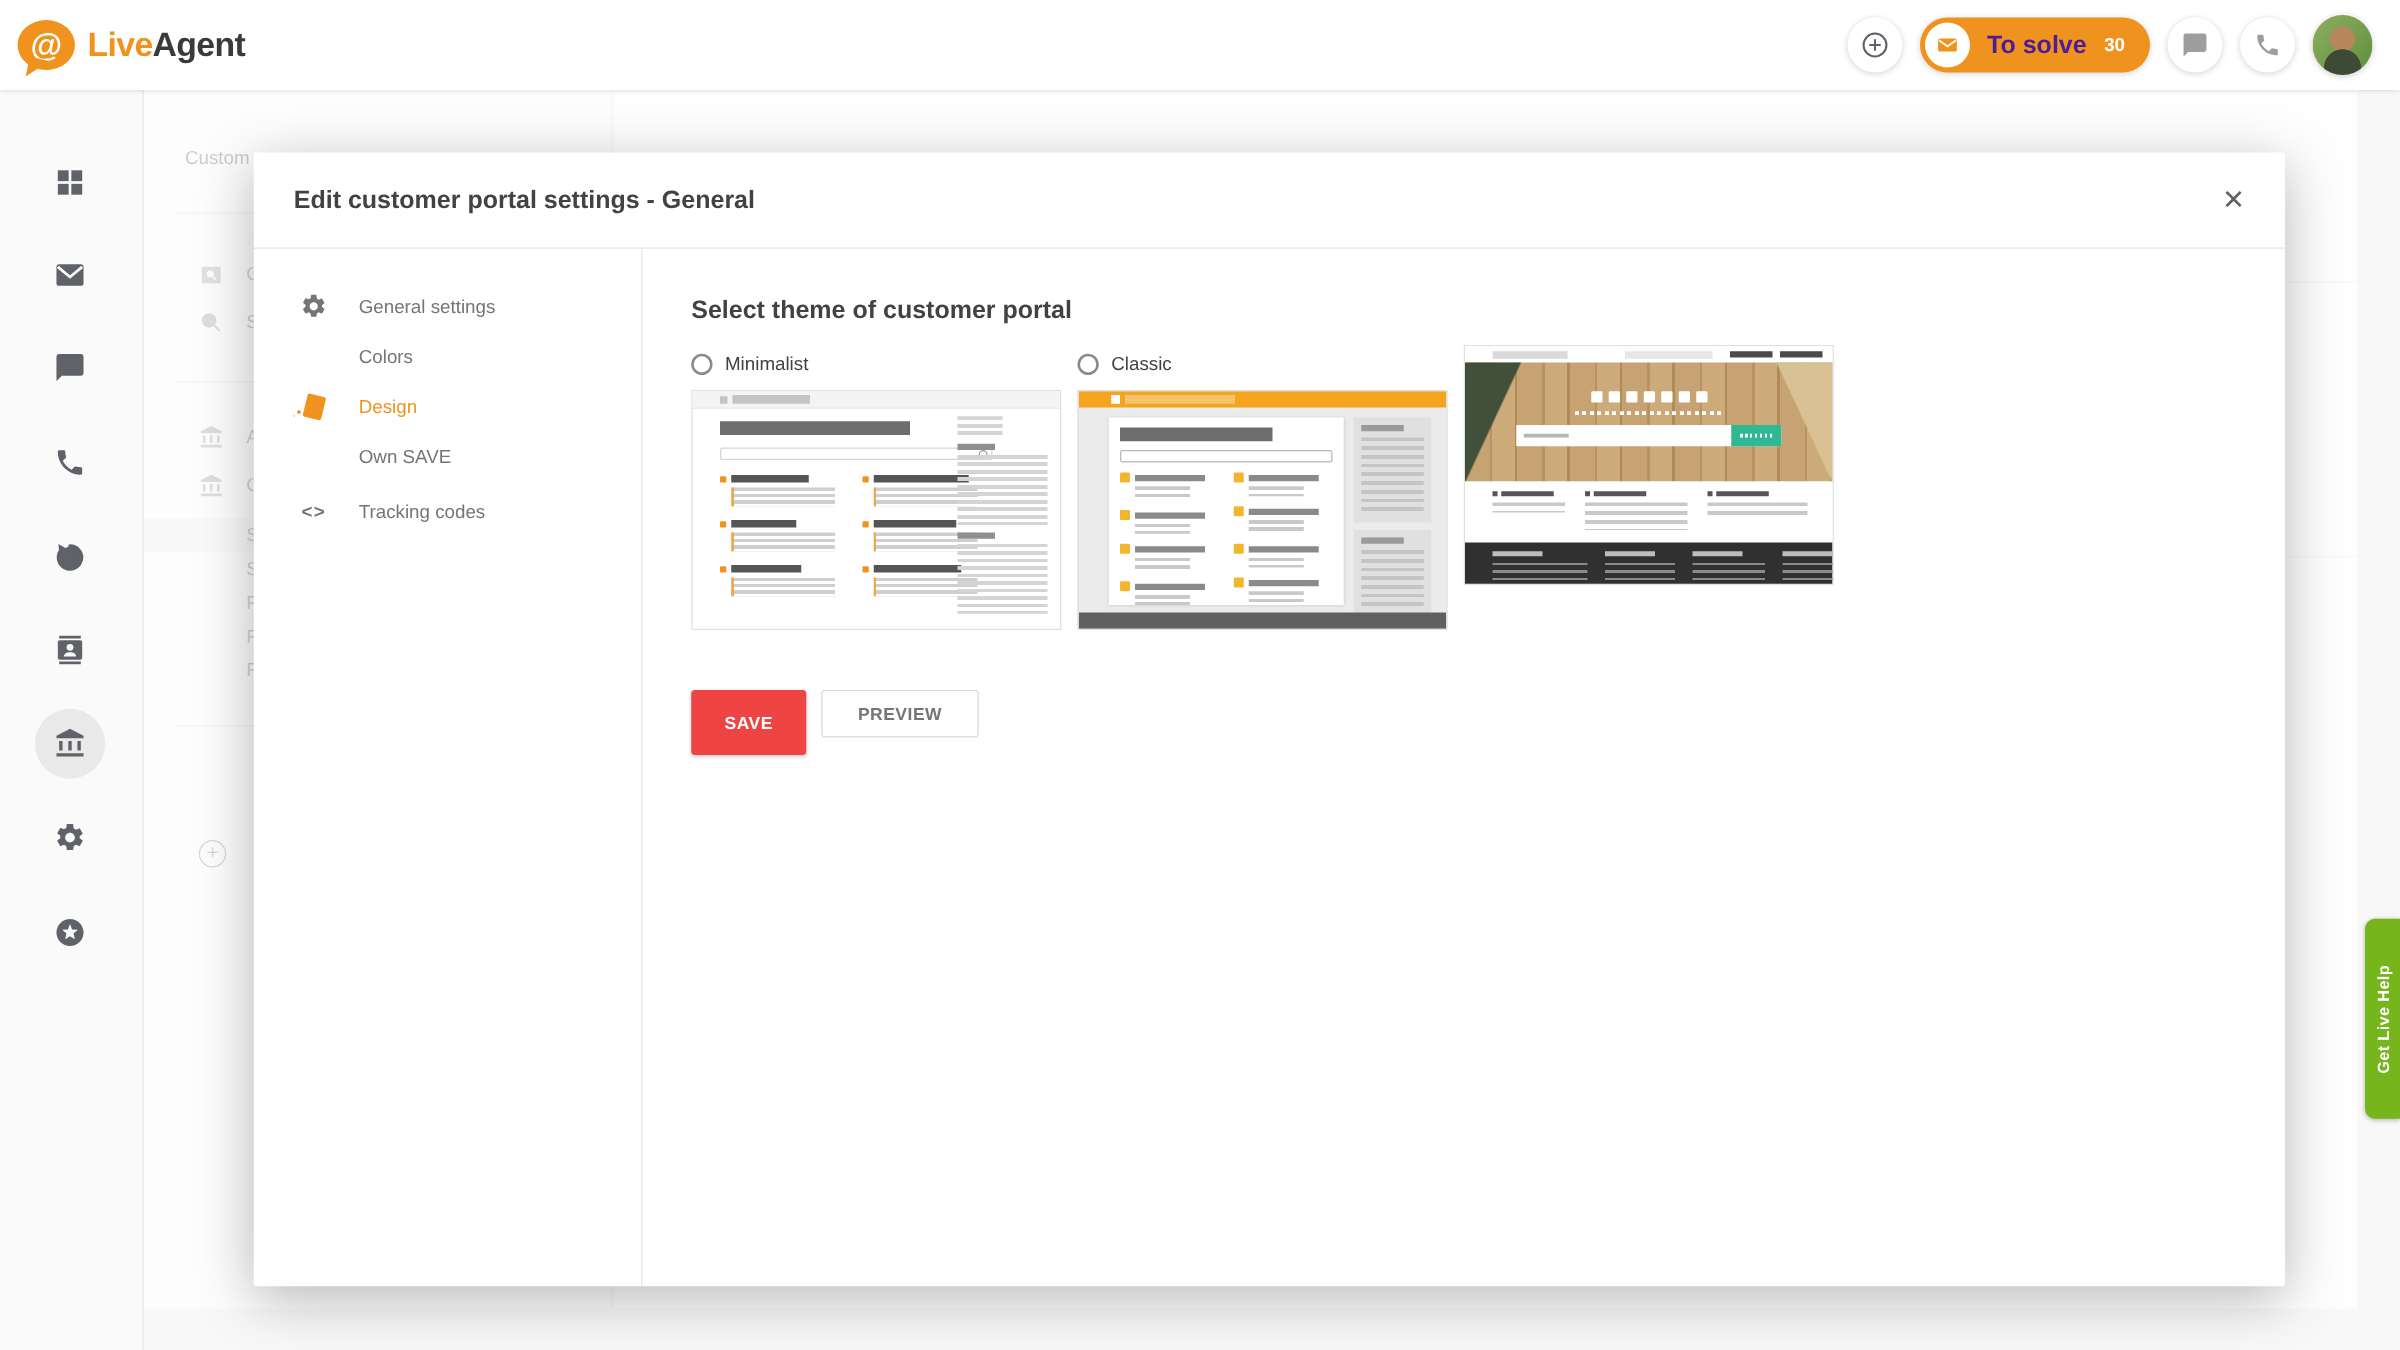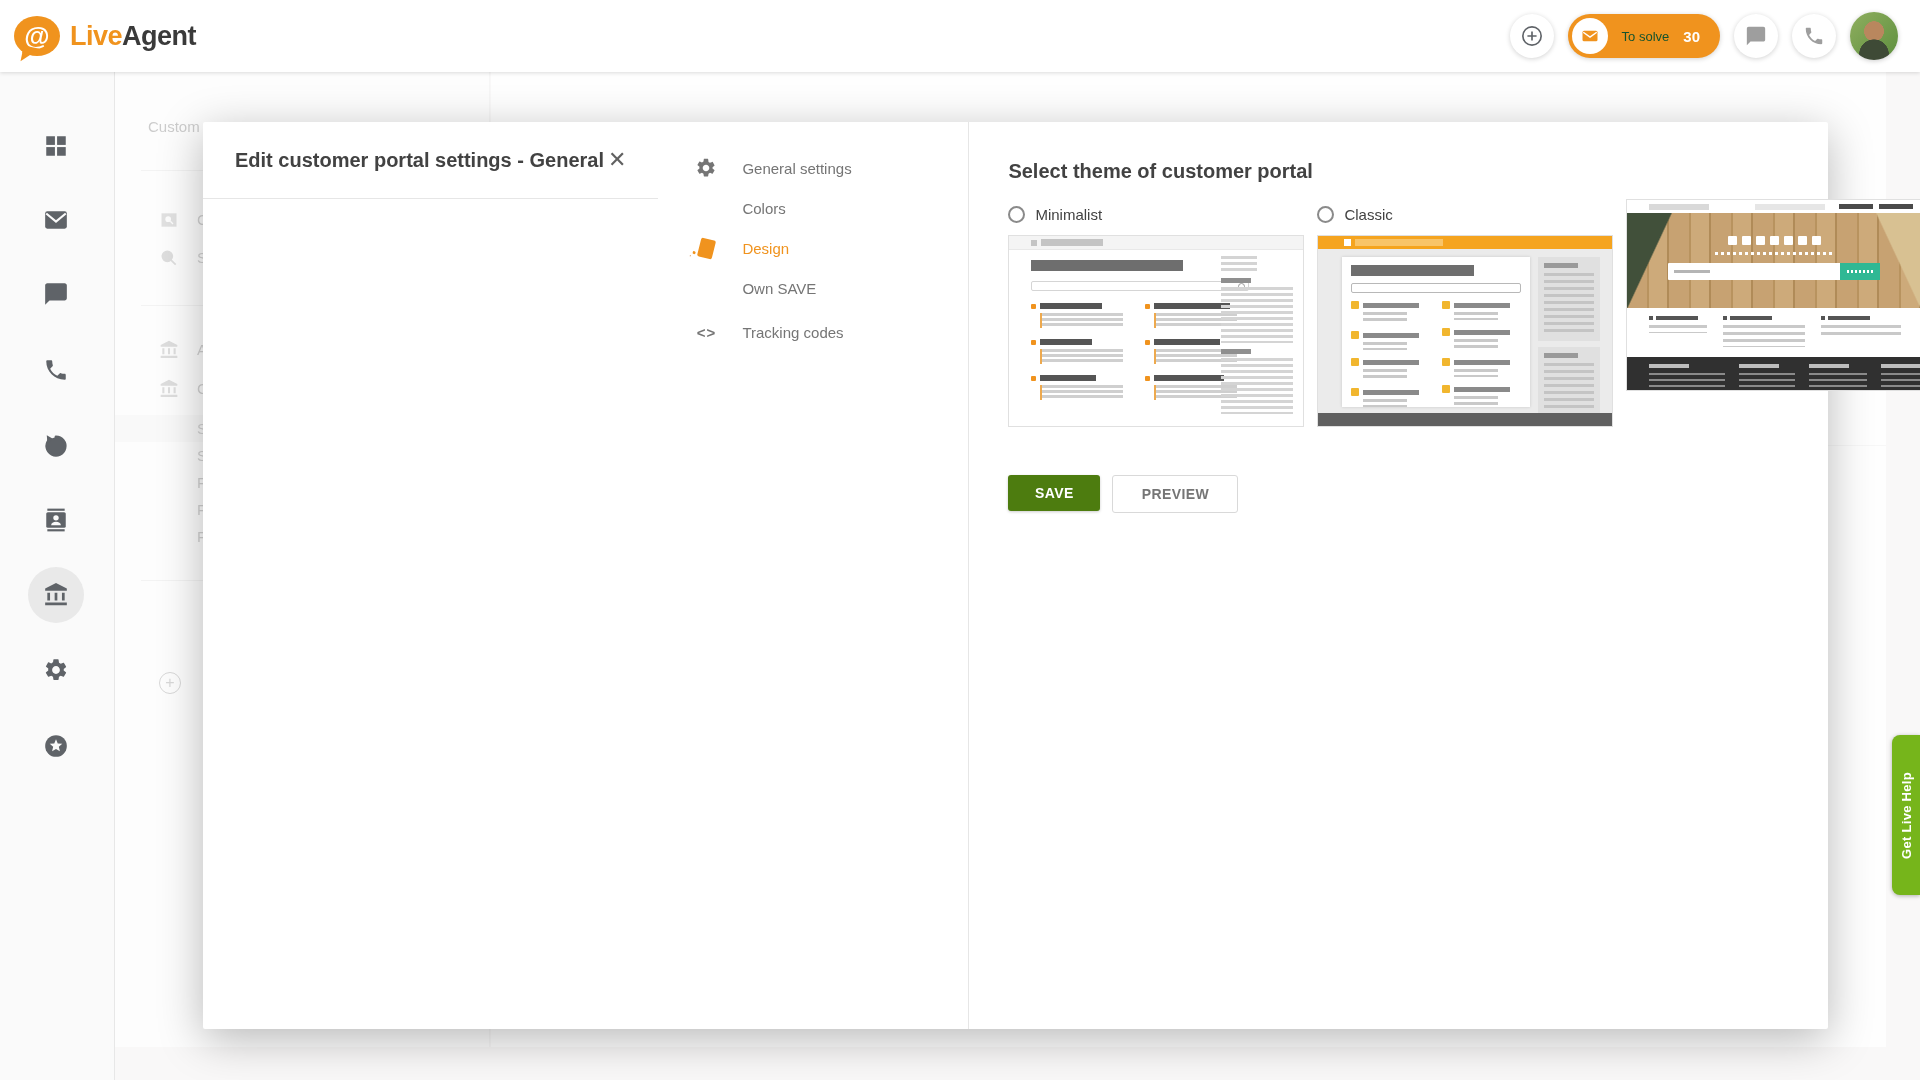--- a/index.html
+++ b/index.html
@@ -18,21 +18,21 @@
   .brand-text { font-size:27px; font-weight:bold; margin-left:10px; letter-spacing:-0.5px; }
   .brand-live { color:#F0931E; } .brand-agent { color:#3a3a3a; }
   .header-right { margin-left:auto; display:flex; align-items:center; gap:14px; padding-right:22px; }
   .hbtn { width:44px; height:44px; border-radius:50%; background:#fff; box-shadow:0 1px 5px rgba(0,0,0,.18);
           display:flex; align-items:center; justify-content:center; cursor:pointer; }
   .hbtn svg { width:22px; height:22px; }
   .pill { height:44px; border-radius:22px; background:#F0931E; display:flex; align-items:center;
           padding:4px 20px 4px 4px; box-shadow:0 1px 5px rgba(0,0,0,.18); cursor:pointer; }
   .pill-circle { width:36px; height:36px; border-radius:50%; background:#fff; display:flex;
           align-items:center; justify-content:center; margin-right:14px; }
-  .pill-label { color:#14532d; font-weight:normal; font-size:13px; }
+  .pill-label { color:#4c1d95; font-weight:bold; font-size:20px; }
   .pill-count { color:#fff; font-weight:bold; font-size:15px; margin-left:14px; }
   .avatar { width:48px; height:48px; border-radius:50%; box-shadow:0 1px 5px rgba(0,0,0,.2); cursor:pointer;
      background:
        radial-gradient(circle at 50% 88%, #3e4a36 0 30%, rgba(0,0,0,0) 31%),
        radial-gradient(circle at 50% 40%, #b9875e 0 26%, rgba(0,0,0,0) 27%),
        linear-gradient(135deg,#8fae5f,#5d8f3e); }
 
   
   .app-sidebar { position:absolute; top:72px; left:0; width:115px; height:1008px; background:#fafafa;
                  border-right:1px solid #e7e7e7; z-index:40; }
@@ -64,21 +64,21 @@
 
   
   .live-help { position:absolute; right:0; top:735px; width:28px; height:160px; background:#76B51B;
                border-radius:8px 0 0 8px; box-shadow:0 1px 4px rgba(0,0,0,.3); z-index:60;
                display:flex; align-items:center; justify-content:center; cursor:pointer; }
   .live-help span { writing-mode:vertical-rl; transform:rotate(180deg); color:#fff; font-weight:bold;
                font-size:13px; letter-spacing:.3px; }
 
   
   .modal { position:absolute; left:203px; top:122px; width:1625px; height:907px; background:#fff;
-           border-radius:2px; box-shadow:0 10px 45px rgba(0,0,0,.28); z-index:100; display:flex; flex-direction:row; }
+           border-radius:2px; box-shadow:0 10px 45px rgba(0,0,0,.28); z-index:100; display:flex; flex-direction:column; }
   .modal-header { height:77px; display:flex; align-items:center; padding:0 28px 0 32px;
                   border-bottom:1px solid #e6e6e6; flex:0 0 auto; }
   .modal-title { font-size:20px; font-weight:bold; color:#424242; }
   .modal-close { margin-left:auto; font-size:22px; color:#616161; cursor:pointer; line-height:1; padding:4px; }
   .modal-body { flex:1; display:flex; min-height:0; }
   .modal-nav { width:311px; border-right:1px solid #e6e6e6; padding-top:26px; flex:0 0 auto; }
   .nav-item { height:40px; display:flex; align-items:center; padding-left:36px; font-size:15px;
               color:#757575; cursor:pointer; }
   .nav-item .nav-ico { width:24px; height:24px; margin-right:24px; display:flex; align-items:center; justify-content:center; }
   .nav-item.indent { padding-left:84px; }
@@ -182,21 +182,21 @@
   .mo-col2 .mo-lines { width:82px; height:22px; }
   .mo-col3 .mo-lines { width:80px; height:14px; }
   .mo-foot { flex:1; background:#303030; display:flex; gap:14px; padding:7px 10px 0 22px; }
   .mo-fh { width:40px; height:4px; background:#bdbdbd; margin-bottom:5px; }
   .mo-flines { height:22px; background:repeating-linear-gradient(to bottom,#8a8a8a 0 2px,rgba(0,0,0,0) 2px 6px); }
   .mo-fc1 .mo-flines { width:76px; } .mo-fc2 .mo-flines { width:56px; }
   .mo-fc3 .mo-flines { width:58px; } .mo-fc4 .mo-flines { width:52px; }
 
   
   .btn-row { display:flex; margin-top:48px; }
-  .btn-save { min-width:92px; height:36px; background:#4d7c0f; color:#fff; font-weight:bold; font-size:14px;
+  .btn-save { min-width:92px; height:52px; background:#ef4444; color:#fff; font-weight:bold; font-size:14px;
               border:none; border-radius:3px; letter-spacing:.4px; cursor:pointer;
               box-shadow:0 1px 3px rgba(0,0,0,.2); font-family:inherit; }
   .btn-preview { min-width:126px; height:38px; background:#fff; color:#757575; font-weight:bold; font-size:14px;
               border:1px solid #d9d9d9; border-radius:3px; letter-spacing:.4px; margin-left:12px;
               cursor:pointer; font-family:inherit; }
 </style>
 </head>
 <body>
 
 <div class="underlay-panel">

